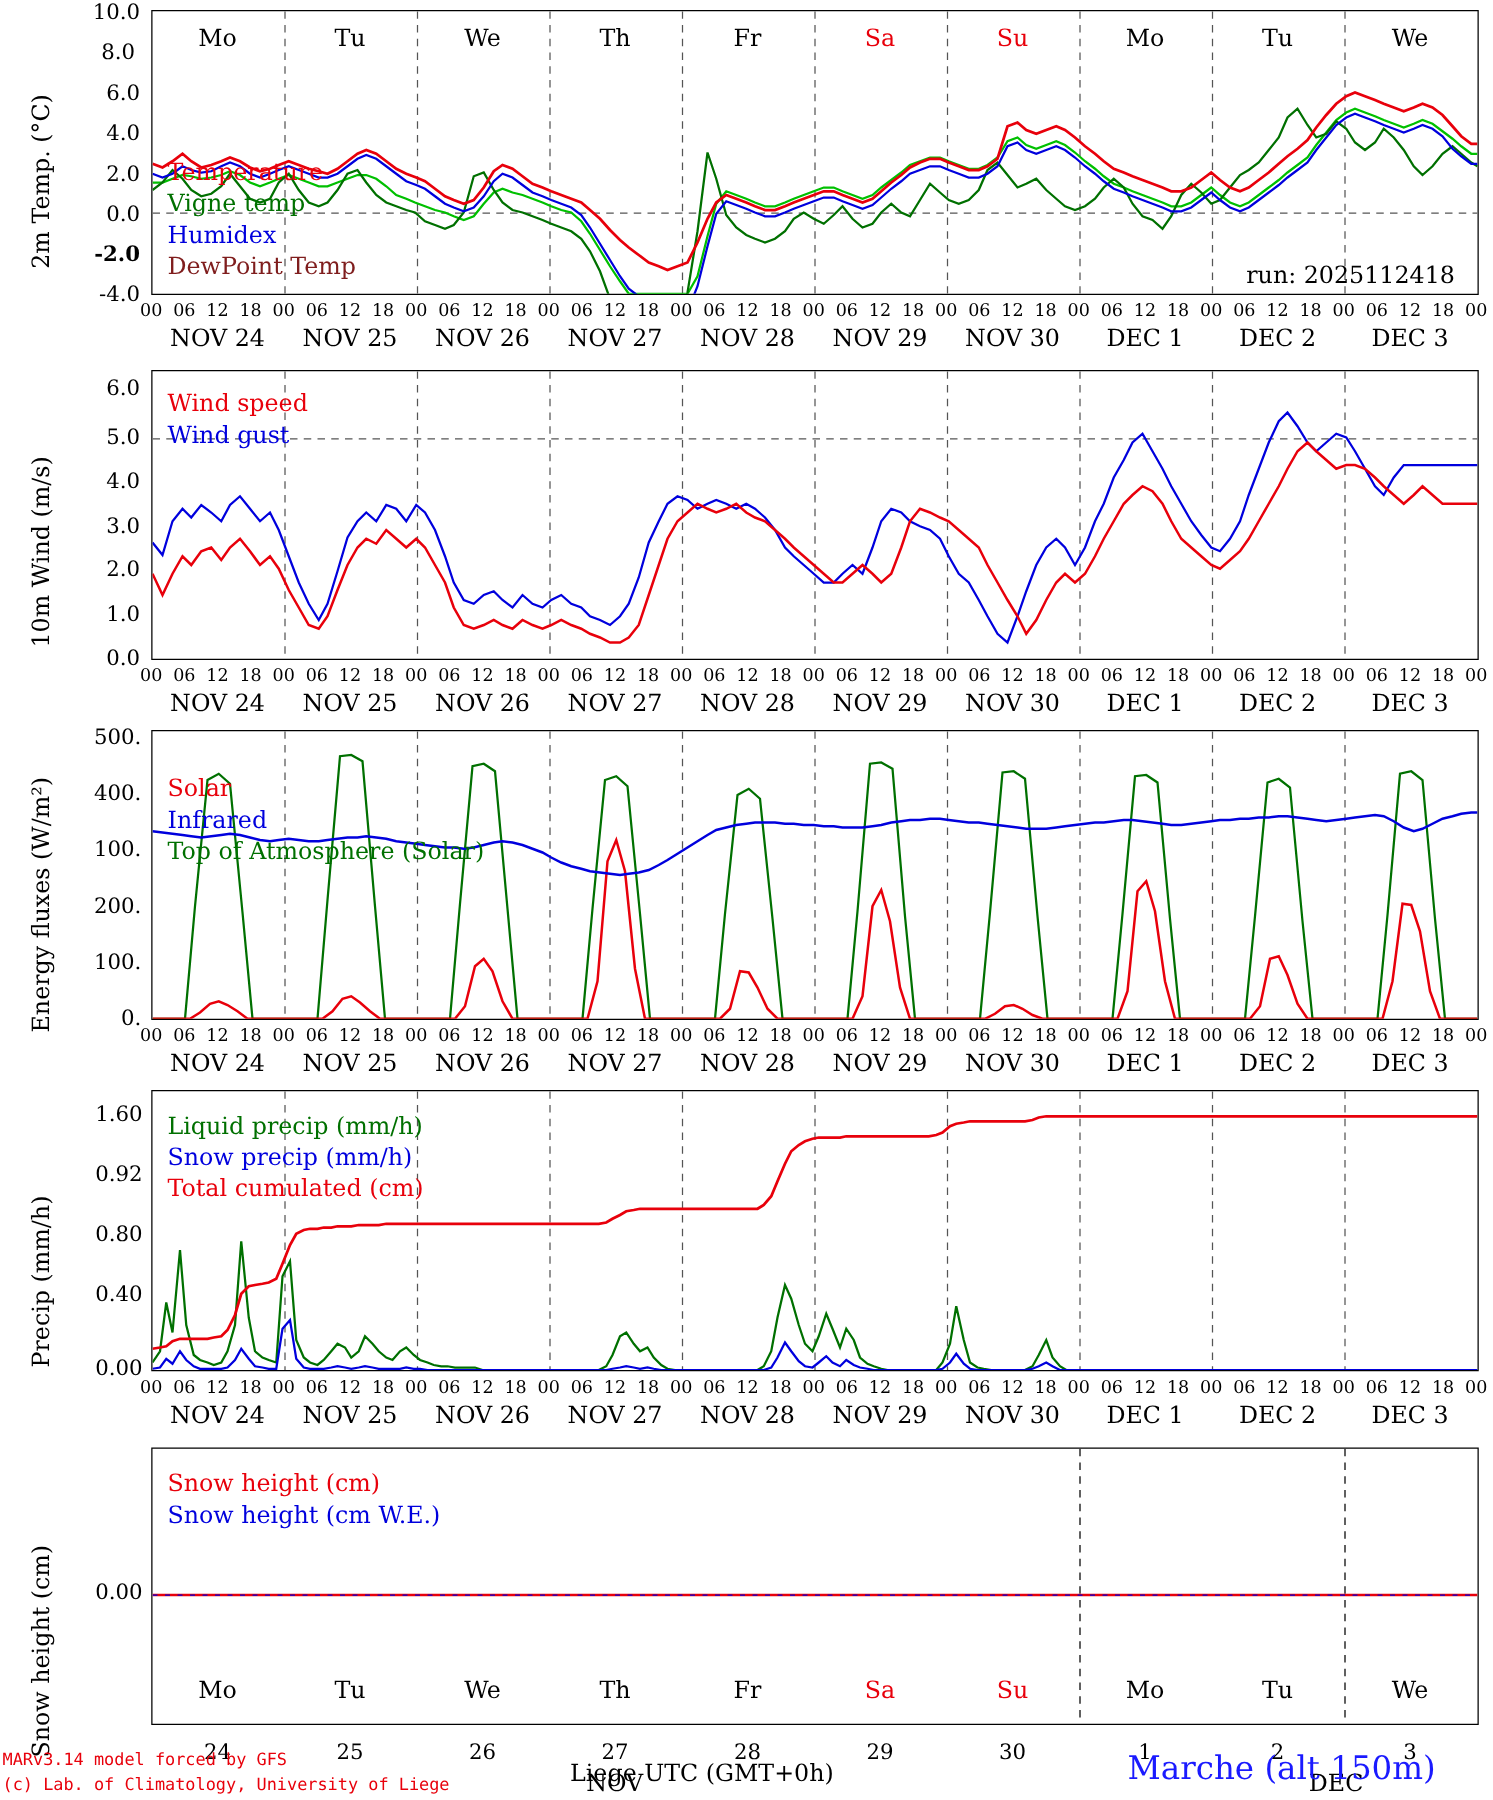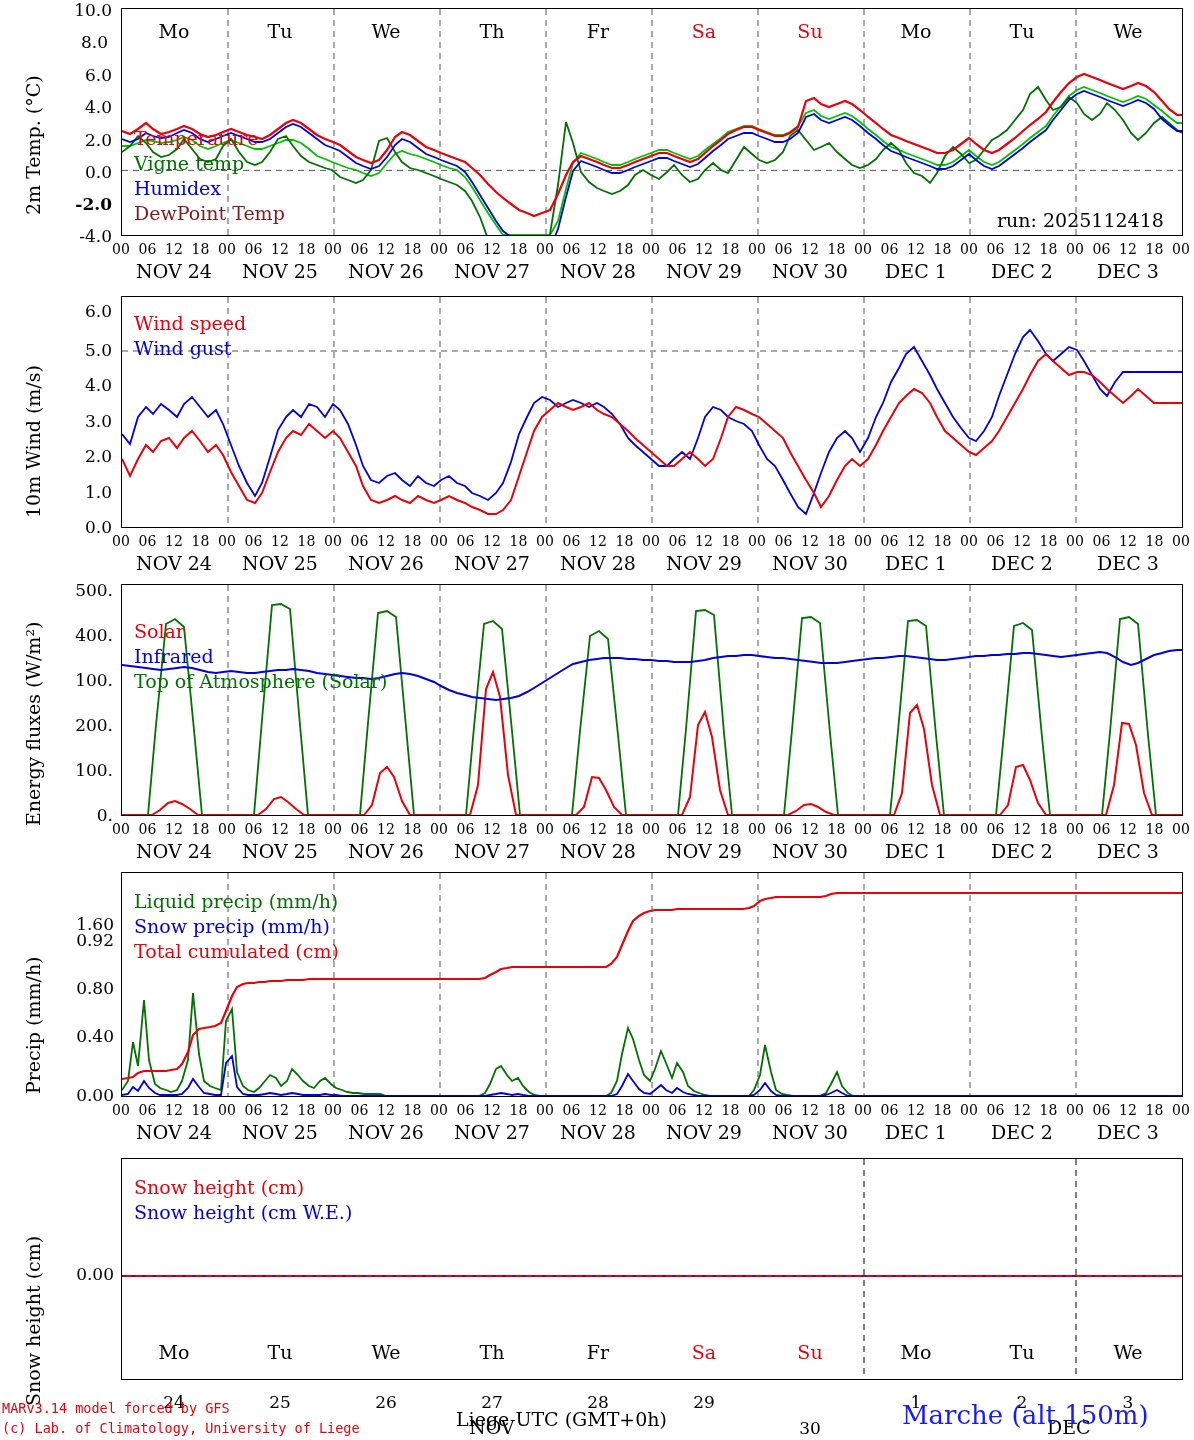--- a/index.html
+++ b/index.html
@@ -374,21 +374,21 @@
     </svg>
   </div>
 
   <div class="legend" style="left:134px;top:25px;">
     <div class="darkgreen">Liquid precip (mm/h)</div>
     <div class="blue">Snow precip (mm/h)</div>
     <div class="red">Total cumulated (cm)</div>
   </div>
 
   <div>
-    <div class="ytick" style="left:30px;top:28px;width:84px;margin-top:32px;">1.60</div>
+    <div class="ytick" style="left:30px;top:28px;width:84px;">1.60</div>
     <div class="ytick" style="left:30px;top:76px;width:84px;">0.92</div>
     <div class="ytick" style="left:30px;top:124px;width:84px;">0.80</div>
     <div class="ytick" style="left:30px;top:172px;width:84px;">0.40</div>
     <div class="ytick" style="left:30px;top:231px;width:84px;">0.00</div>
   </div>
 
   <div class="tickrow" style="left:121px;top:238px;width:1062px;height:18px;">
     <span style="left:0px;">00</span>
     <span style="left:26.5px;">06</span>
     <span style="left:53px;">12</span>
@@ -479,21 +479,21 @@
     <span style="left:1007px;">We</span>
   </div>
 
   <div class="daterow" style="left:121px;top:242px;width:1062px;height:22px;font-size:17px;">
     <span style="left:53px;">24</span>
     <span style="left:159px;">25</span>
     <span style="left:265px;">26</span>
     <span style="left:371px;">27</span>
     <span style="left:477px;">28</span>
     <span style="left:583px;">29</span>
-    <span style="left:689px;margin-top:26px;">30</span>
+    <span style="left:689px;">30</span>
     <span style="left:795px;">1</span>
     <span style="left:901px;">2</span>
     <span style="left:1007px;">3</span>
   </div>
 
   <div class="snowcenter" style="left:469px;top:266px;">NOV</div>
   <div class="snowcenter" style="left:1047px;top:266px;">DEC</div>
 </div>
 
 <div class="footer-left" style="left:2px;top:1400px;">MARv3.14 model forced by GFS</div>

